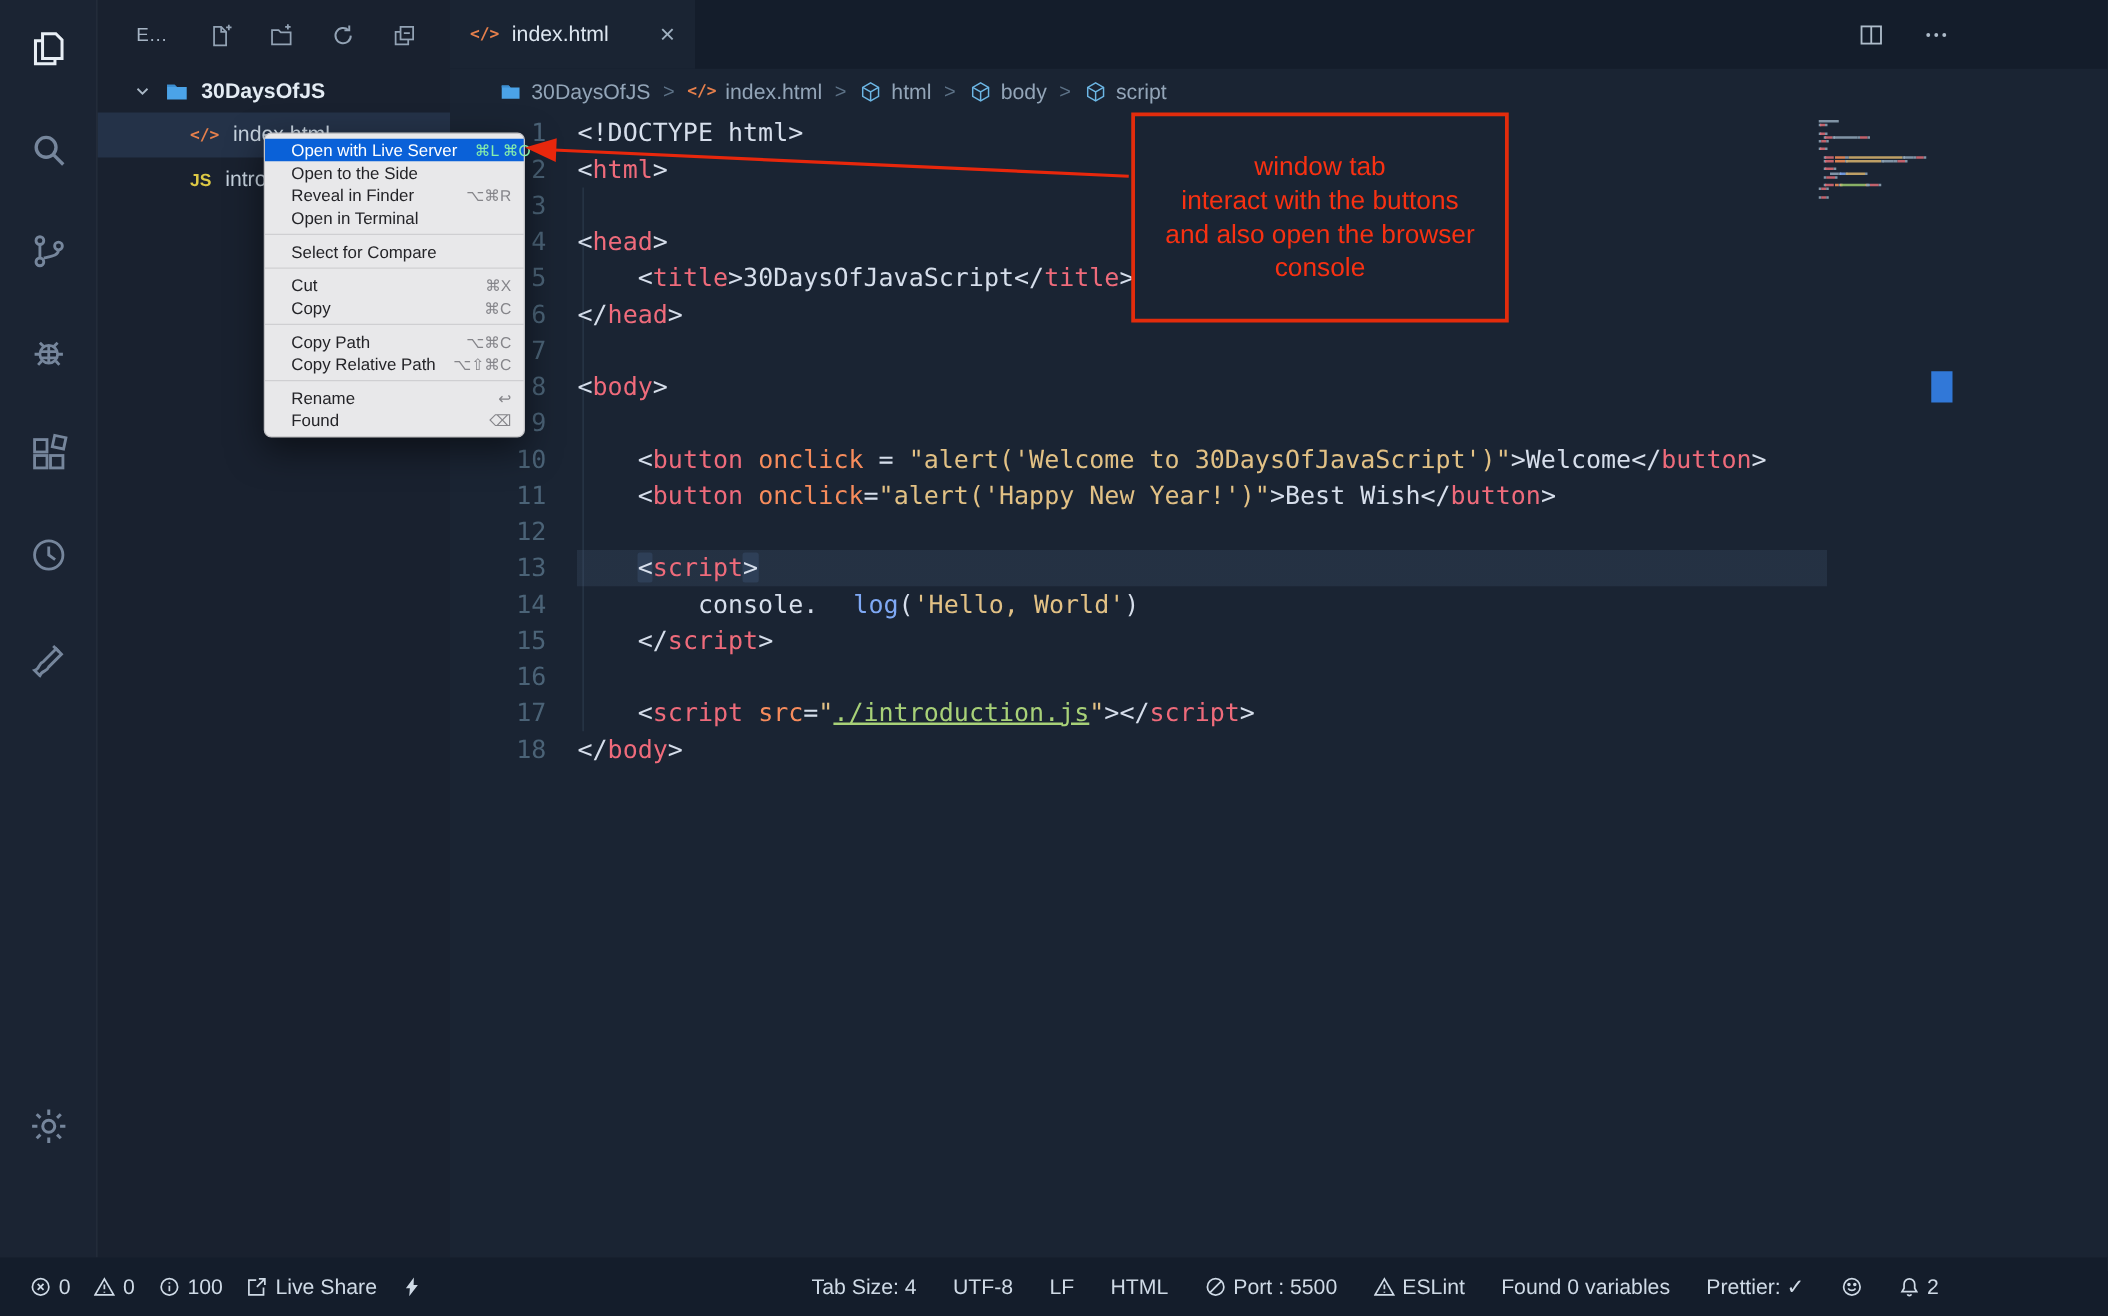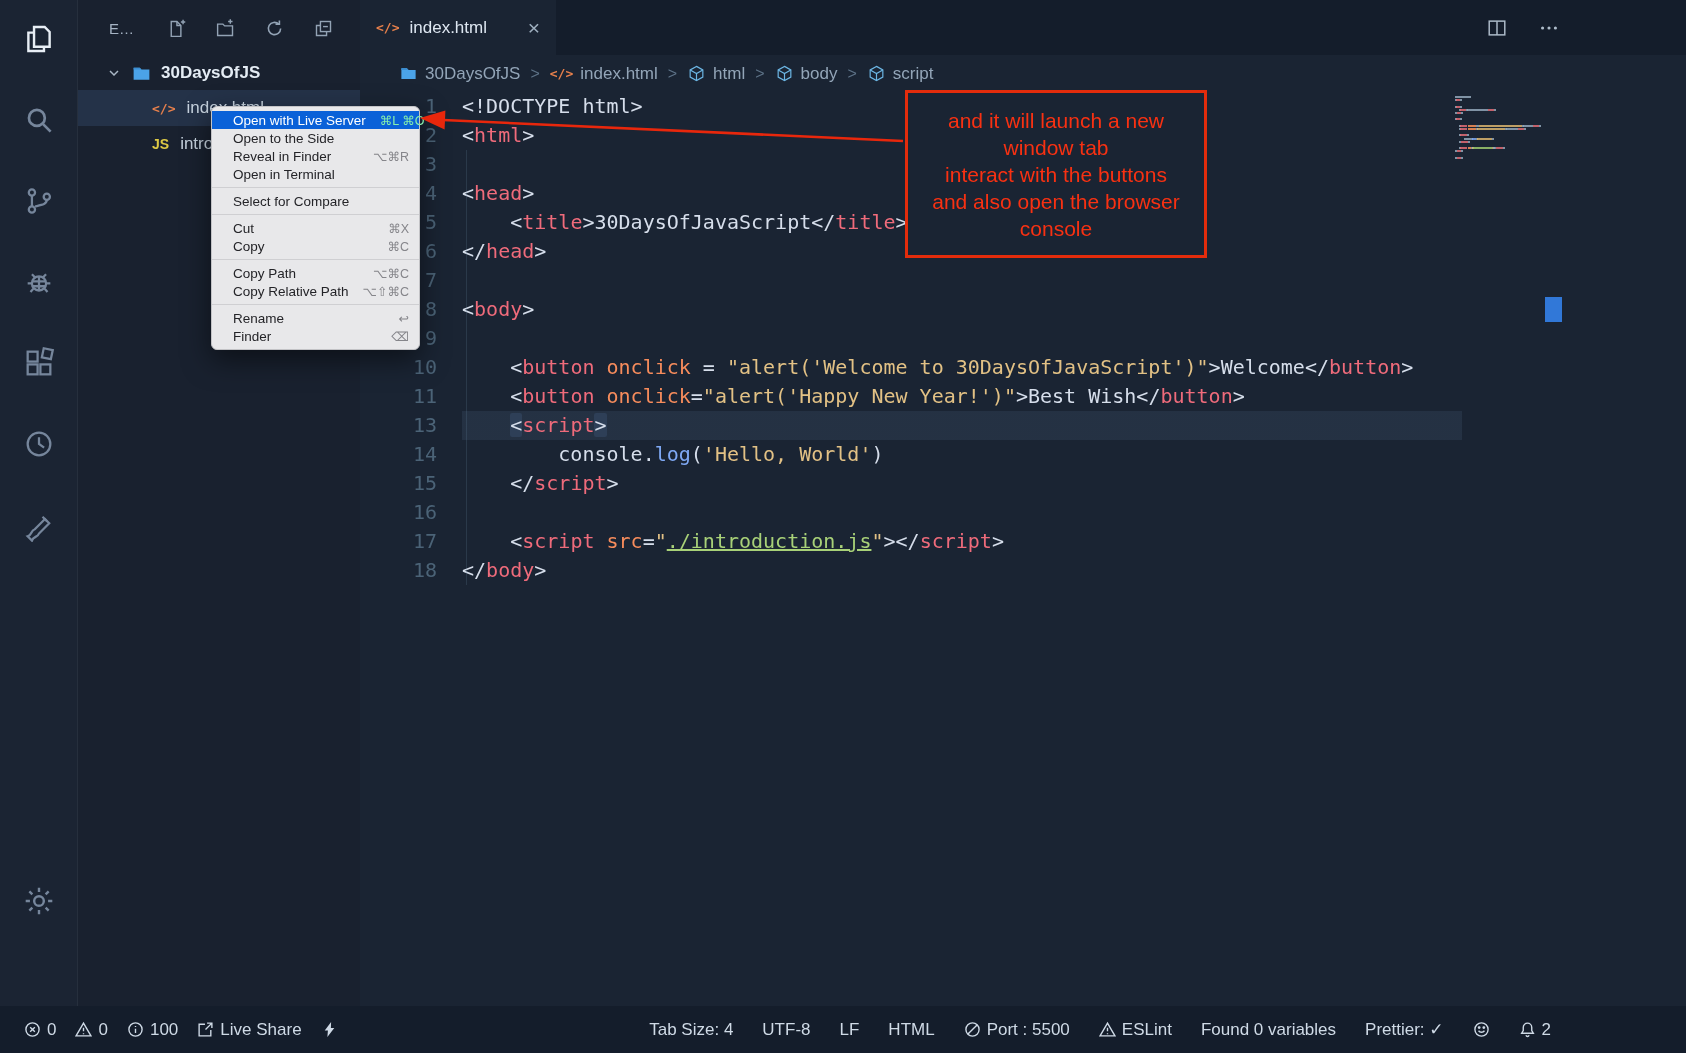--- a/index.html
+++ b/index.html
@@ -55,21 +55,21 @@
   .indent-guide{position:absolute;left:106px;top:58px;width:1px;height:435px;background:rgba(101,131,158,.22);}
   .line{display:flex;height:29px;}
   .line.hl{background:linear-gradient(90deg,rgba(0,0,0,0) 0,rgba(0,0,0,0) 102px,
     rgba(96,125,159,.15) 102px,rgba(96,125,159,.15) 1102px,rgba(0,0,0,0) 1102px);}
   .ln{flex:none;width:102px;padding-right:25px;text-align:right;color:#4b6377;}
   .lc{white-space:pre;}
   .tk-pl{color:#d6deeb;}
   .tk-tag{color:#ef6b7b;}
   .tk-attr{color:#f78c5c;}
   .tk-str{color:#e2c185;}
-  .tk-fn{color:#7fa9f5;}
+  .tk-fn{color:#7fa9f5;margin-left:28px;}
   .tk-link{color:#a8d178;text-decoration:underline;}
   .bm{background:#2e3f57;border-radius:2px;}
 
   
   #minimap{position:absolute;left:1455px;top:96px;width:92px;height:72px;z-index:3;}
   .mm-row{position:absolute;left:0;right:0;height:2px;}
   .mm-b{position:absolute;top:0;height:2px;opacity:.85;}
   #overview-marker{position:absolute;left:1545px;top:297px;width:17px;height:25px;background:#3178d8;z-index:4;}
 
   
@@ -336,20 +336,24 @@
           <span class="lc"></span>
         </div>
         <div class="line">
           <span class="ln">10</span>
           <span class="lc"><span class="tk-pl">    </span><span class="tk-pl">&lt;</span><span class="tk-tag">button</span><span class="tk-pl"> </span><span class="tk-attr">onclick</span><span class="tk-pl"> = </span><span class="tk-str">"alert('Welcome to 30DaysOfJavaScript')"</span><span class="tk-pl">&gt;</span><span class="tk-pl">Welcome</span><span class="tk-pl">&lt;/</span><span class="tk-tag">button</span><span class="tk-pl">&gt;</span></span>
         </div>
         <div class="line">
           <span class="ln">11</span>
           <span class="lc"><span class="tk-pl">    </span><span class="tk-pl">&lt;</span><span class="tk-tag">button</span><span class="tk-pl"> </span><span class="tk-attr">onclick</span><span class="tk-pl">=</span><span class="tk-str">"alert('Happy New Year!')"</span><span class="tk-pl">&gt;</span><span class="tk-pl">Best Wish</span><span class="tk-pl">&lt;/</span><span class="tk-tag">button</span><span class="tk-pl">&gt;</span></span>
         </div>
+        <div class="line">
+          <span class="ln">12</span>
+          <span class="lc"></span>
+        </div>
         <div class="line hl">
           <span class="ln">13</span>
           <span class="lc"><span class="tk-pl">    </span><span class="tk-pl bm">&lt;</span><span class="tk-tag">script</span><span class="tk-pl bm">&gt;</span></span>
         </div>
         <div class="line">
           <span class="ln">14</span>
           <span class="lc"><span class="tk-pl">        </span><span class="tk-pl">console</span><span class="tk-pl">.</span><span class="tk-fn">log</span><span class="tk-pl">(</span><span class="tk-str">'Hello, World'</span><span class="tk-pl">)</span></span>
         </div>
         <div class="line">
           <span class="ln">15</span>
@@ -472,21 +476,20 @@
     <div class="mm-row" style="top: 57.6px;"></div>
     <div class="mm-row" style="top: 60.8px;">
       <span class="mm-b" style="left: 0px; width: 2.16px; background: rgb(147, 167, 186);"></span>
       <span class="mm-b" style="left: 2.16px; width: 4.32px; background: rgb(224, 108, 117);"></span>
       <span class="mm-b" style="left: 6.48px; width: 2px; background: rgb(147, 167, 186);"></span>
     </div>
   </div>
 <div id="overview-marker"></div>
 
 <div id="annotation-box" style="color: rgb(248, 49, 18); border-color: rgb(227, 44, 12);">
-    <div class="ann-line">and it will launch a new</div>
     <div class="ann-line">window tab</div>
     <div class="ann-line">interact with the buttons</div>
     <div class="ann-line">and also open the browser</div>
     <div class="ann-line">console</div>
   </div>
 
 <svg id="arrow-overlay" width="1686" height="1053" viewBox="0 0 1686 1053">
   <line x1="903" y1="141" x2="443" y2="120" stroke="#e8270c" stroke-width="2.6"></line>
   <polygon points="420,118 445.4,110.5 444.6,129.5" fill="#e8270c"></polygon>
 </svg>
@@ -530,21 +533,21 @@
     <div class="menu-item">
       <span class="label">Copy Relative Path</span>
       <span class="shortcut">⌥⇧⌘C</span>
     </div>
     <div class="menu-sep"></div>
     <div class="menu-item">
       <span class="label">Rename</span>
       <span class="shortcut">↩</span>
     </div>
     <div class="menu-item">
-      <span class="label">Finder</span>
+      <span class="label">Found</span>
       <span class="shortcut">⌫</span>
     </div>
   </div>
 
 <div class="status-bar">
   <div id="status-left">
       <div class="st-item">
         <span class="icn">
           <svg viewBox="0 0 16 16" fill="none" stroke="currentColor" stroke-width="1.3">
             <circle cx="8" cy="8" r="6.2"></circle>

